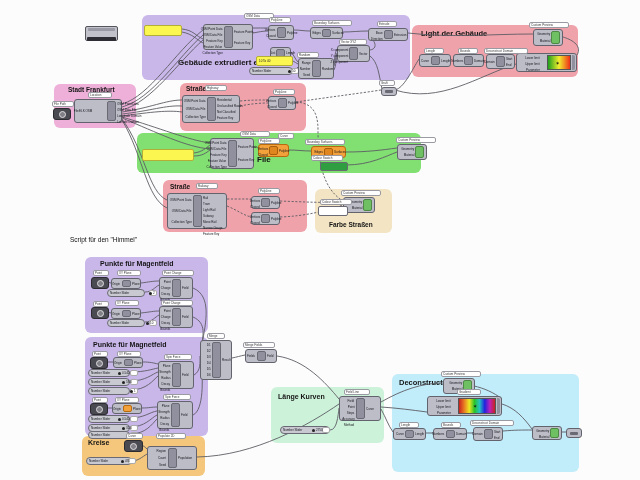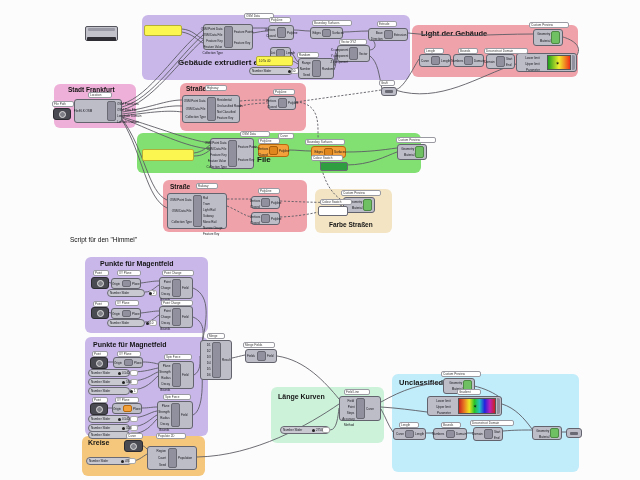--- a/index.html
+++ b/index.html
@@ -78,21 +78,21 @@
   <div class="grp" style="left:85px;top:257px;width:123px;height:76px;background:#c9b7ea"></div>
   <span class="gt" style="left:100px;top:260px;font-size:7px">Punkte für Magentfeld</span>
 
   <div class="grp" style="left:85px;top:337px;width:123px;height:99px;background:#c9b7ea"></div>
   <span class="gt" style="left:93px;top:341px;font-size:7px">Punkte für Magnetfeld</span>
 
   <div class="grp" style="left:271px;top:387px;width:113px;height:56px;background:#cdf2da"></div>
   <span class="gt" style="left:278px;top:393px;font-size:7px">Länge Kurven</span>
 
   <div class="grp" style="left:392px;top:374px;width:187px;height:98px;background:#c1ecfa"></div>
-  <span class="gt" style="left:399px;top:378px;font-size:7.5px">Unclassified</span>
+  <span class="gt" style="left:399px;top:378px;font-size:7.5px">Deconstruct</span>
 
   <div class="grp" style="left:82px;top:436px;width:123px;height:40px;background:#f4c77c"></div>
   <span class="gt" style="left:88px;top:439px;font-size:7px">Kreise</span>
 
   <span class="txt" style="left:70px;top:236px;font-size:6.5px">Script für den "Himmel"</span>
 
   <svg id="wires" width="640" height="480">
     <g stroke="#5c5c64" stroke-width="0.9" fill="none">
       <path d="M122,104 C150,96 175,52 203,30"></path>
         <path d="M122,107 C152,99 178,57 203,35"></path>

